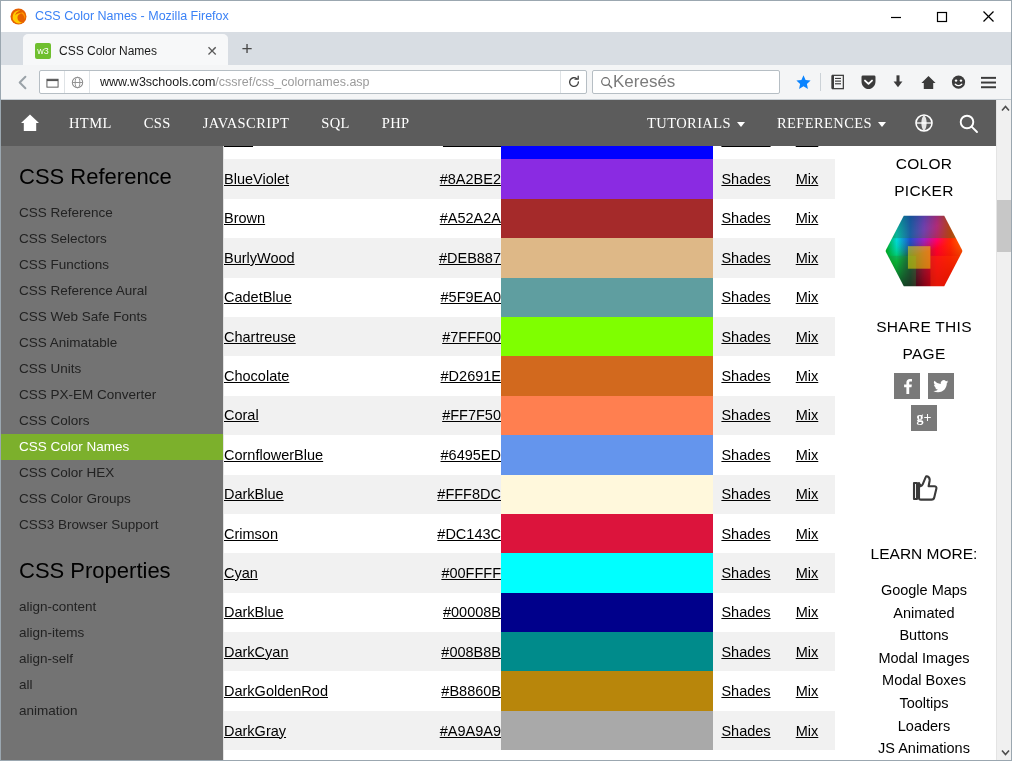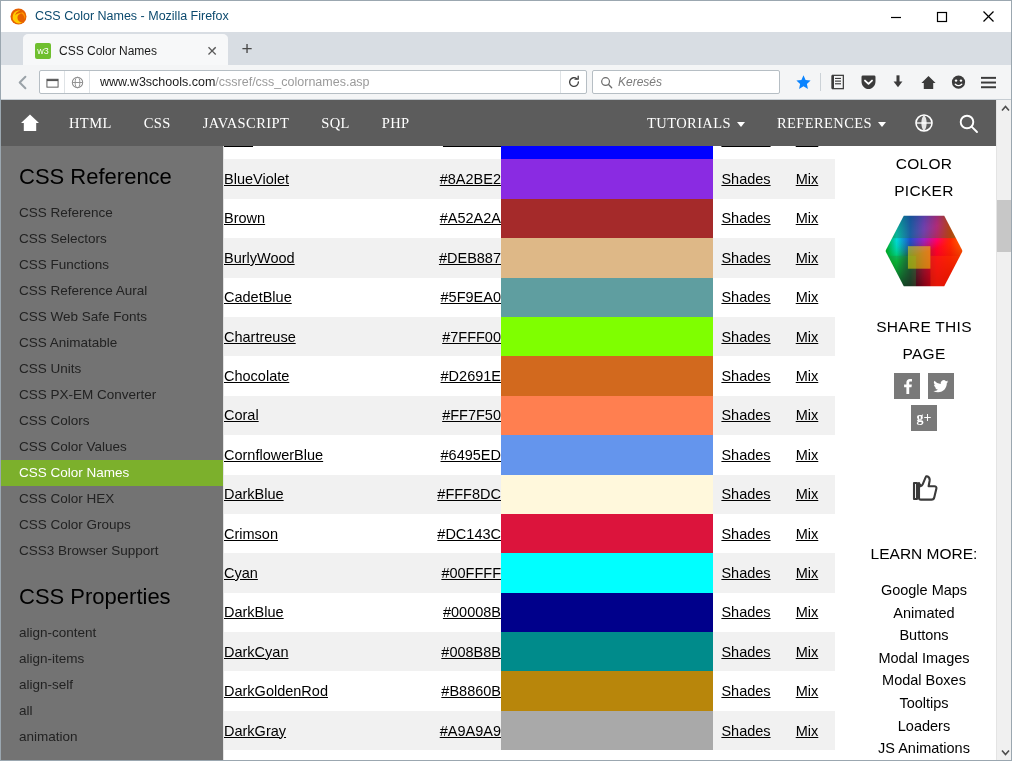--- a/index.html
+++ b/index.html
@@ -22,21 +22,21 @@
     height: 31px;
     background: #ffffff;
     display: flex; align-items: center;
     position: relative;
     border-bottom: 1px solid #ffffff;
   }
   #ff-logo { width: 17px; height: 17px; margin-left: 9px; flex: none; }
   #title-text {
     margin-left: 8px;
     font-size: 12.5px;
-    color: #0c4a6e;
+    color: #3b82f6;
     white-space: nowrap;
   }
   #win-controls {
     position: absolute; right: 0; top: 0;
     height: 31px; display: flex;
   }
   .wbtn {
     width: 46px; height: 31px;
     display: flex; align-items: center; justify-content: center;
     color: #000;
@@ -136,22 +136,22 @@
   }
   #searchbar {
     width: 188px; height: 24px;
     background: #ffffff;
     border: 1px solid #b6bec4;
     border-radius: 2px;
     display: flex; align-items: center;
     flex: none;
   }
   #search-ph {
-    font-size: 12px; font-style: italic;
-    color: #7b7b7b; margin-left: 5px;
+    font-size: 17px; 
+    color: #7b7b7b; 
   }
   #toolbar-icons {
     display: flex; align-items: center;
     margin-left: 8px;
   }
   .tbicon {
     width: 30px; height: 28px;
     display: flex; align-items: center; justify-content: center;
     color: #3b3b3b;
   }
@@ -517,21 +517,20 @@
           <h2>CSS Reference</h2>
           <a class="side-item">CSS Reference</a>
           <a class="side-item">CSS Selectors</a>
           <a class="side-item">CSS Functions</a>
           <a class="side-item">CSS Reference Aural</a>
           <a class="side-item">CSS Web Safe Fonts</a>
           <a class="side-item">CSS Animatable</a>
           <a class="side-item">CSS Units</a>
           <a class="side-item">CSS PX-EM Converter</a>
           <a class="side-item">CSS Colors</a>
-          <a class="side-item">CSS Color Values</a>
           <a class="side-item active" style="background: rgb(124, 176, 44);">CSS Color Names</a>
           <a class="side-item">CSS Color HEX</a>
           <a class="side-item">CSS Color Groups</a>
           <a class="side-item">CSS3 Browser Support</a>
           <div class="side-gap"></div>
           <h2>CSS Properties</h2>
           <a class="side-item">align-content</a>
           <a class="side-item">align-items</a>
           <a class="side-item">align-self</a>
           <a class="side-item">all</a>

